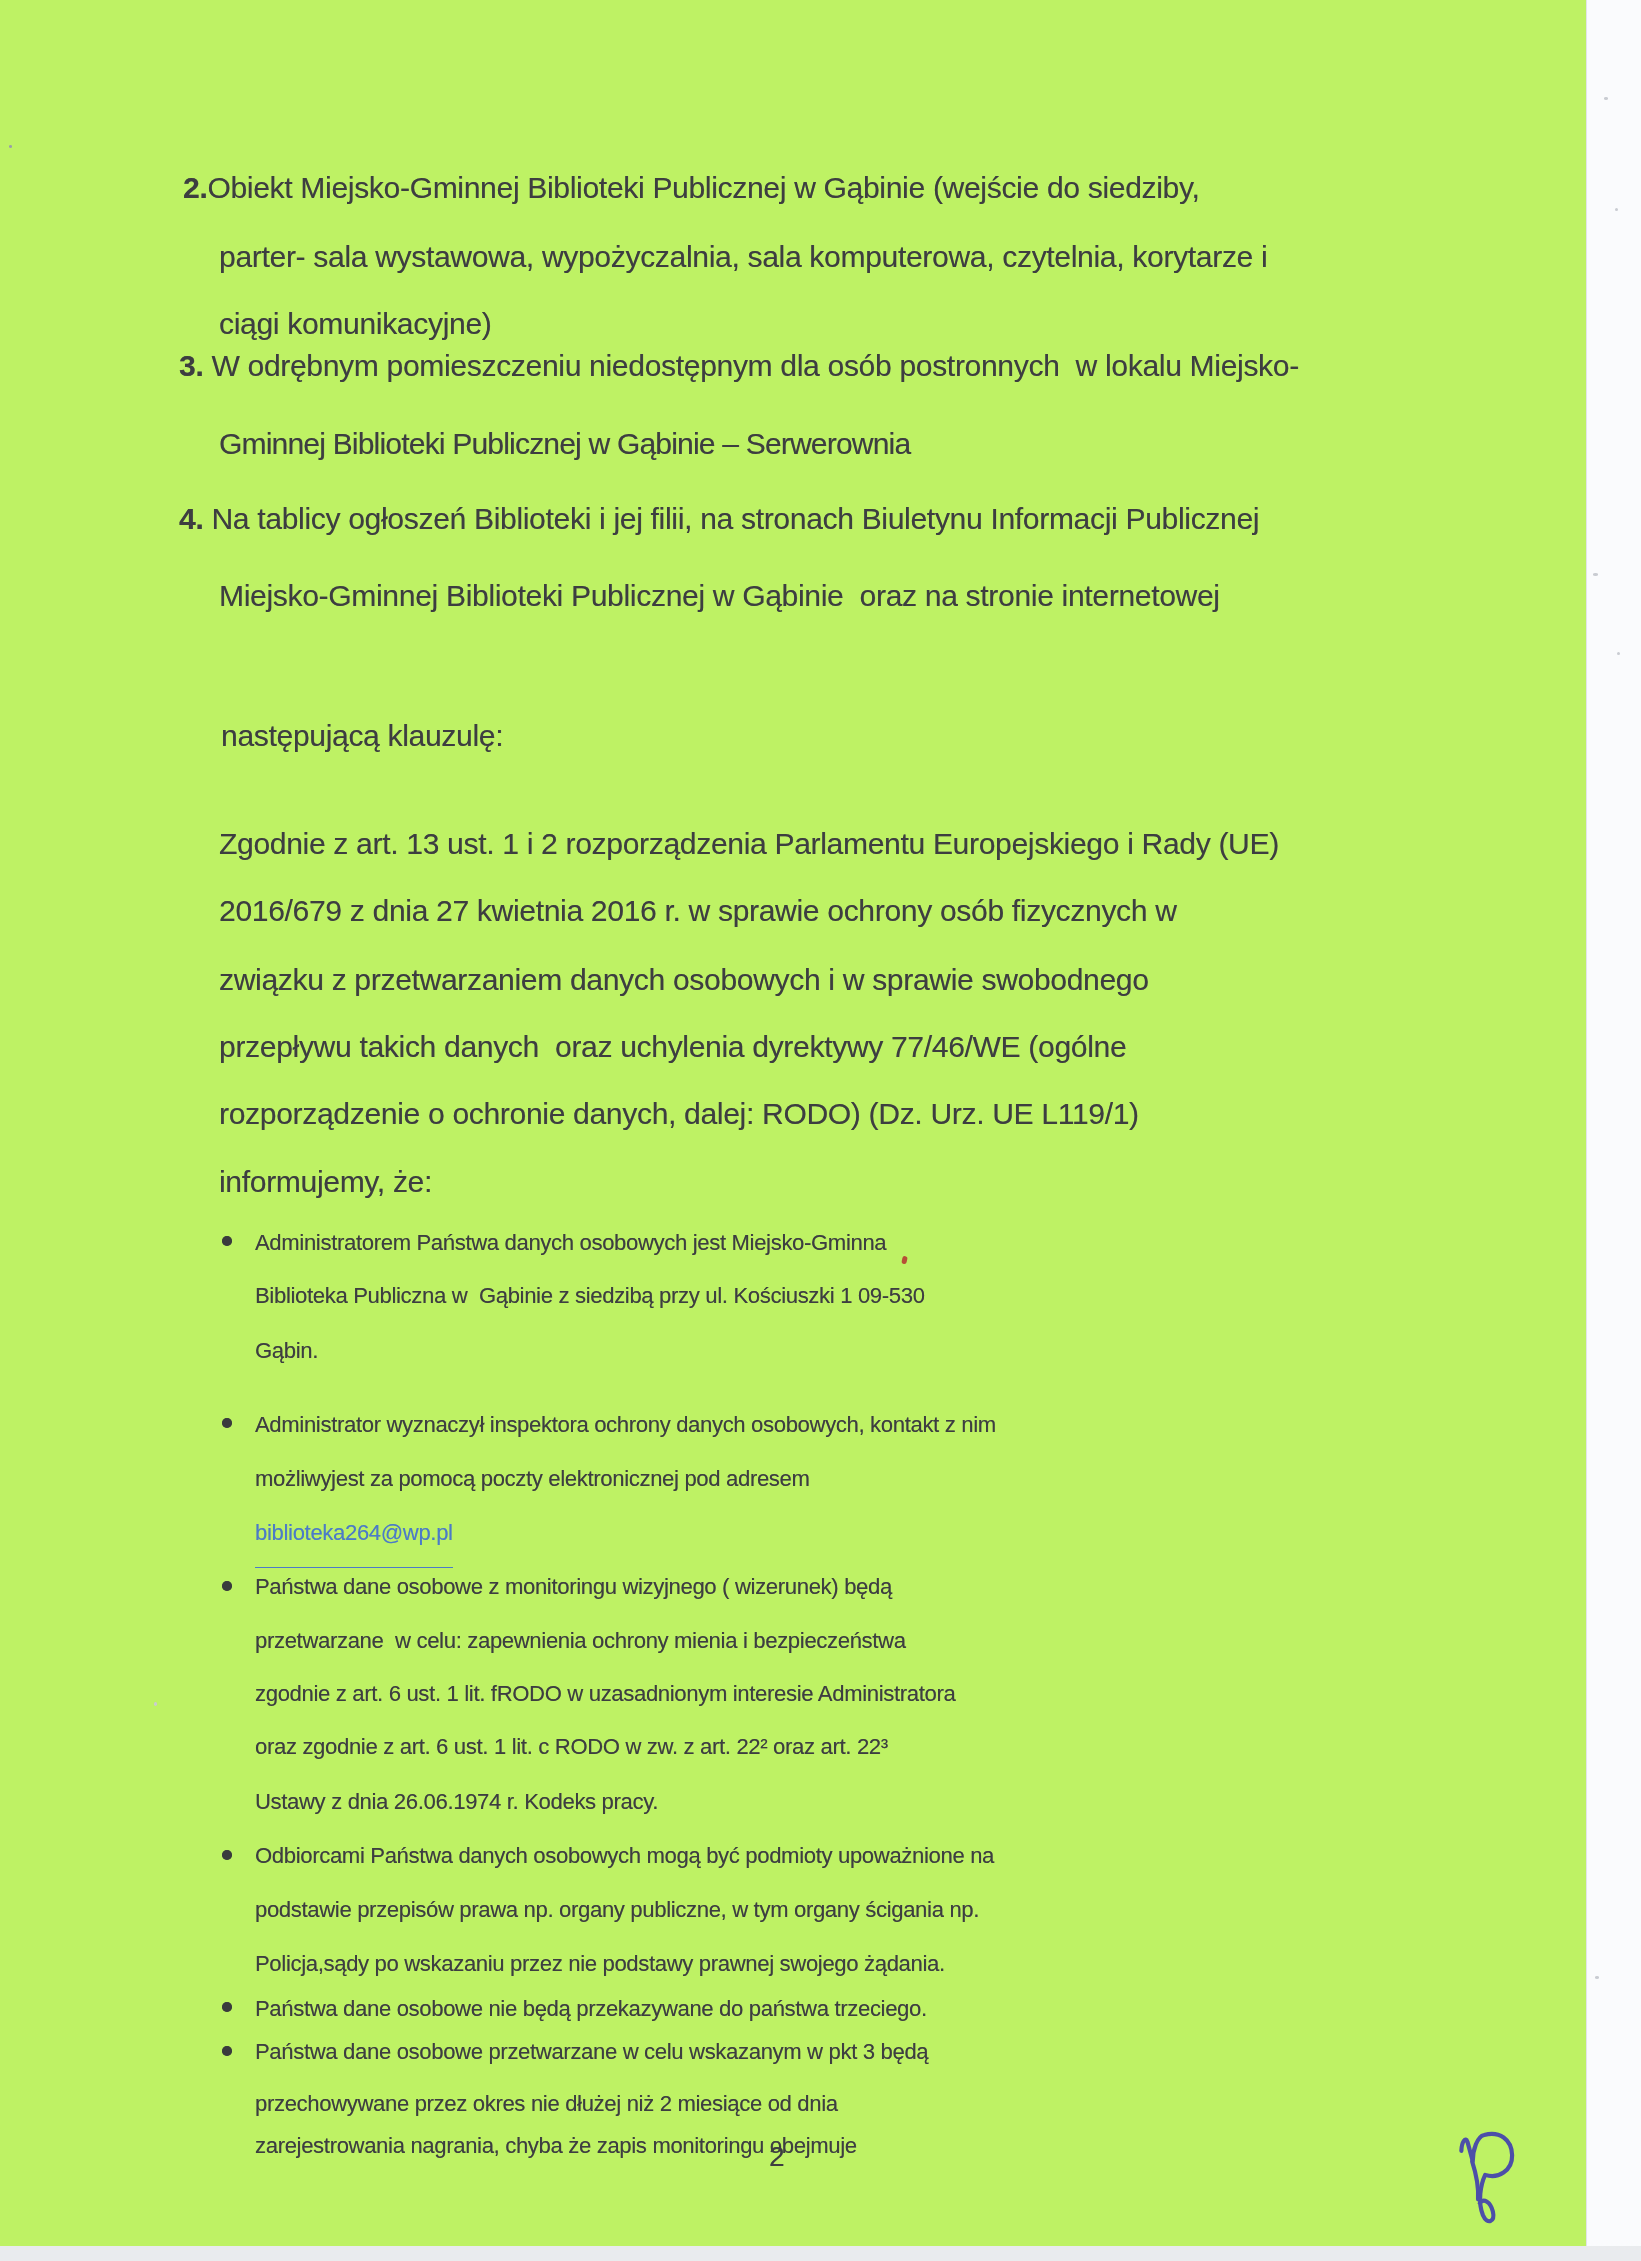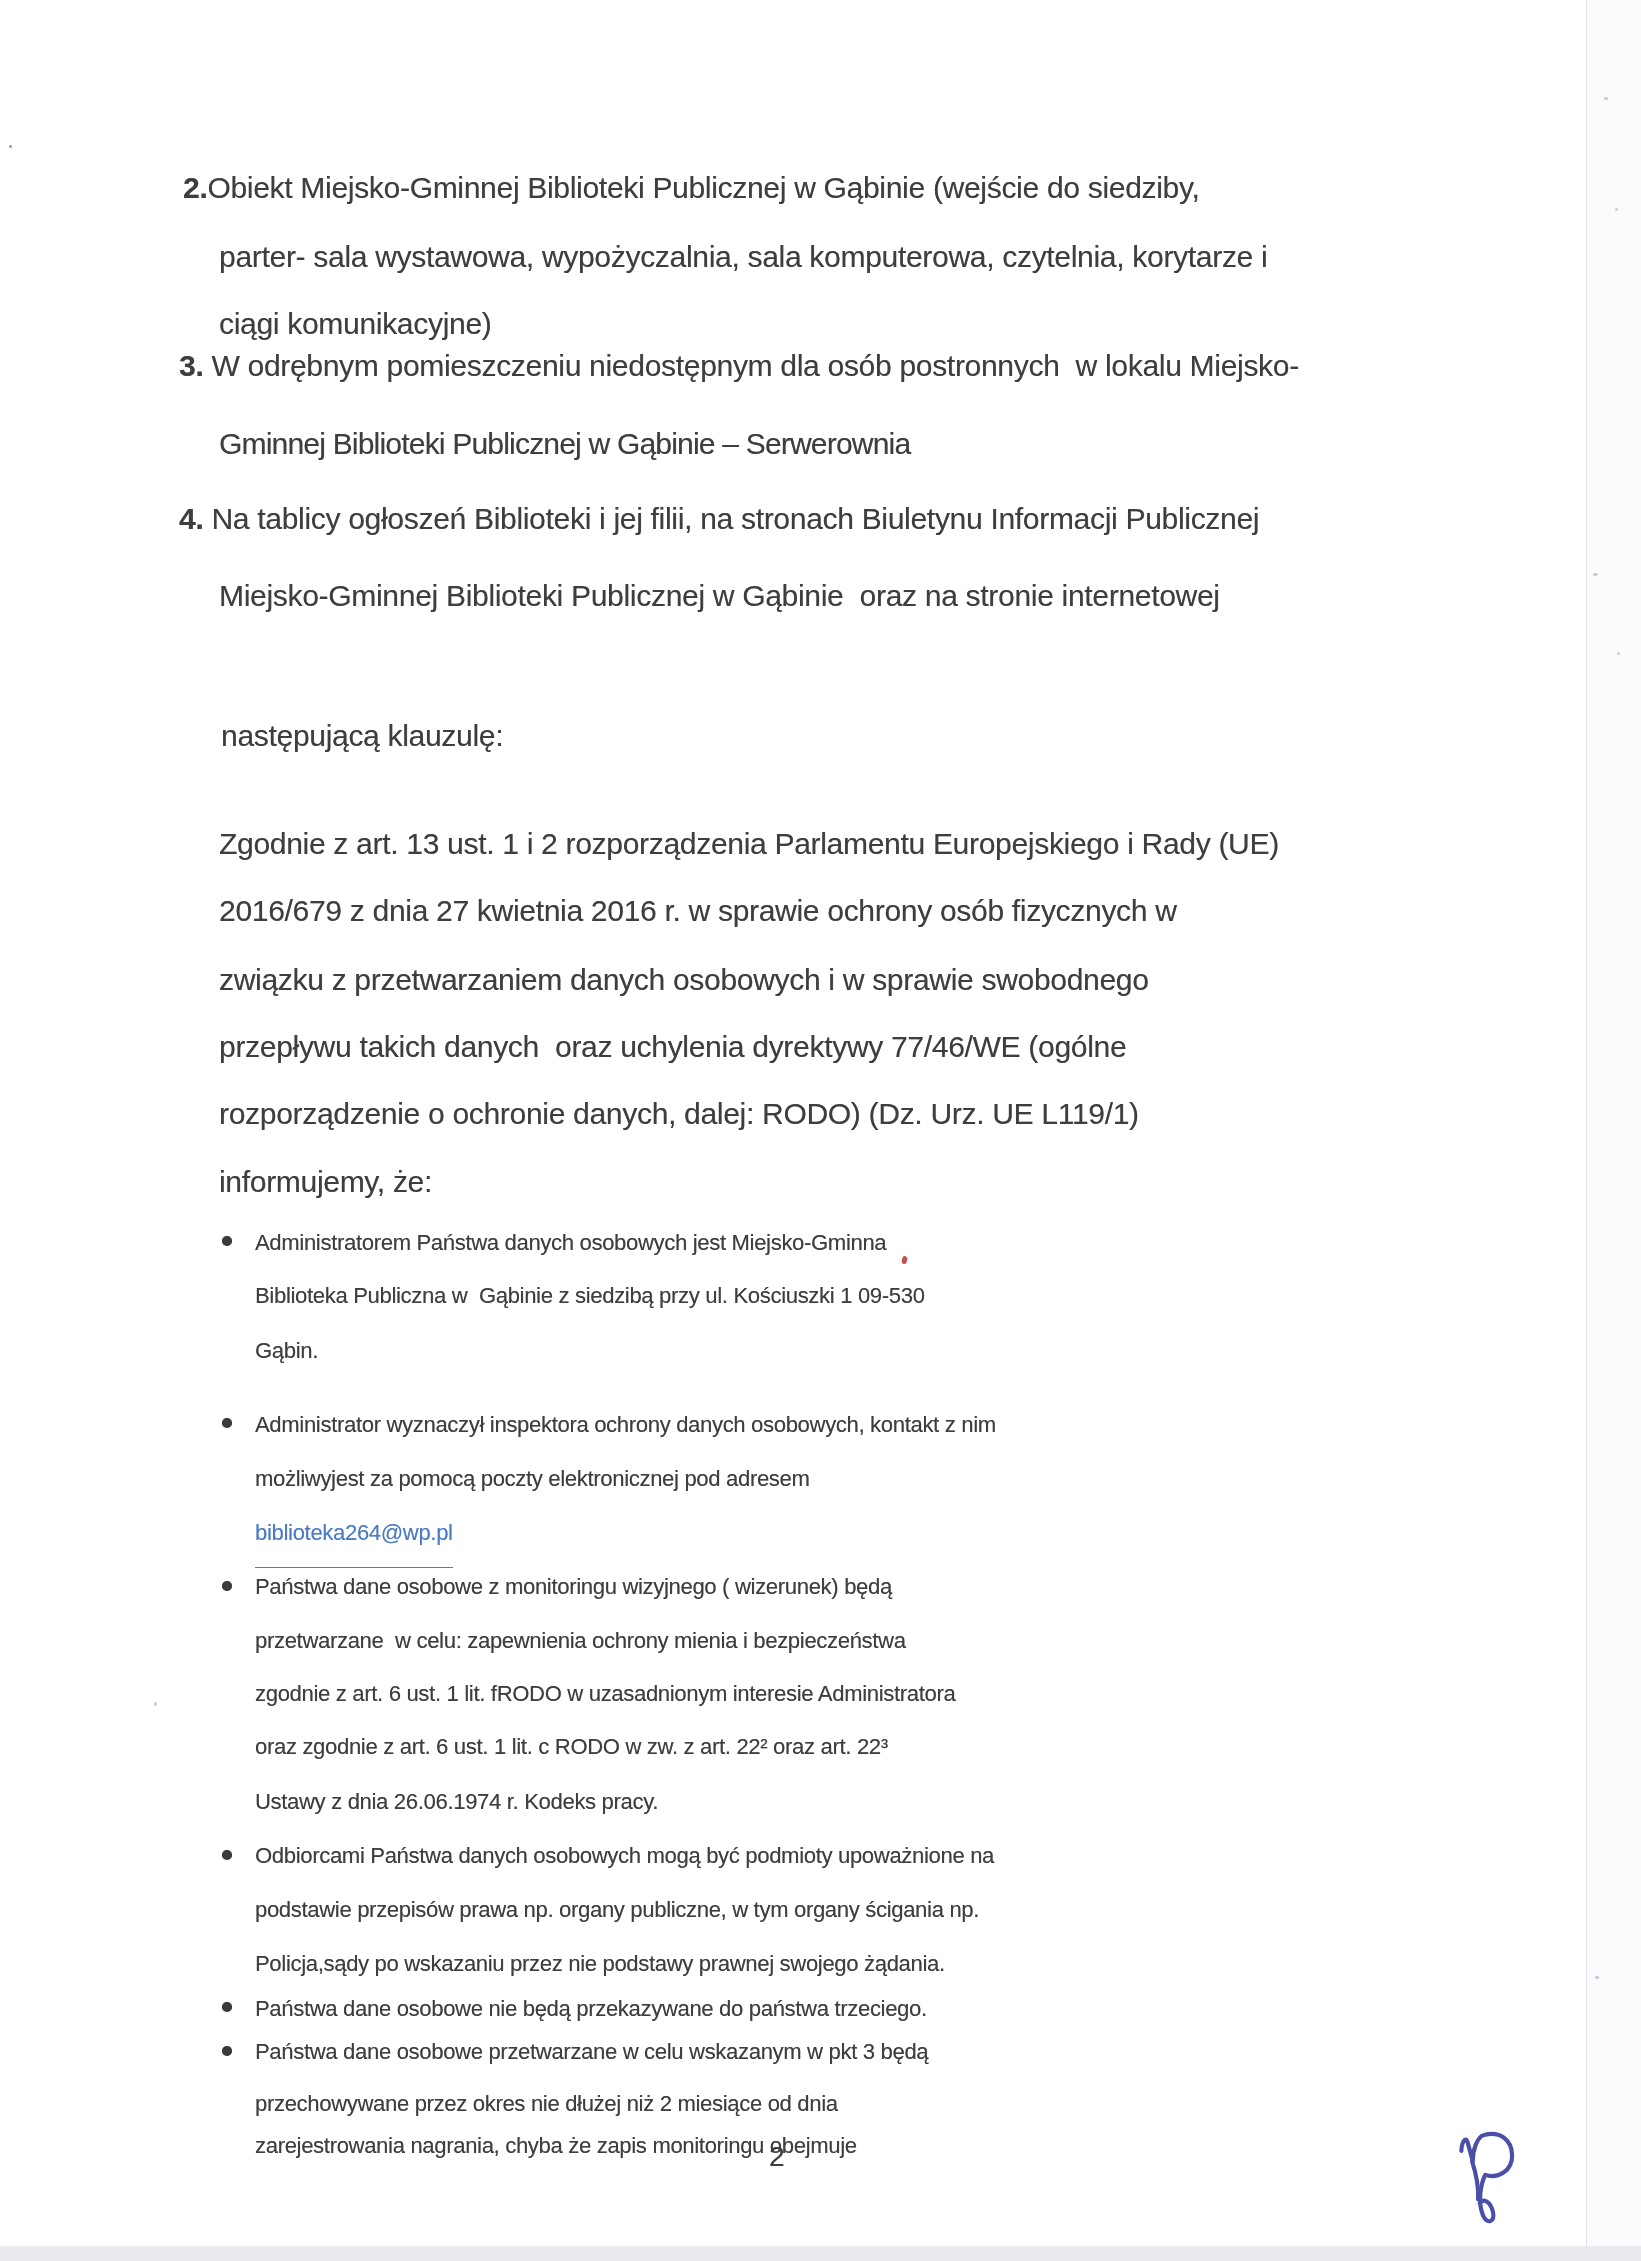--- a/index.html
+++ b/index.html
@@ -1,18 +1,18 @@
 <!DOCTYPE html>
 <html style="font-size:10.3px"><head>
 <meta charset="utf-8">
 <style>
   html,body{margin:0;padding:0;background:#e8e9ec;}
   .page{
     position:relative;width:1642px;height:2261px;overflow:hidden;
-    background:#ffffff;
+    background:#bef264;
     font-family:"Liberation Sans","DejaVu Sans",sans-serif;
     color:#3d3e40;
   }
   .ln{
     position:absolute;white-space:pre;
     font-size:30px;line-height:36px;letter-spacing:-0.3px;
     text-shadow:0.2px 0.2px 0.6px rgba(70,70,78,0.55);
   }
   .ln.bullet-text{font-size:22px;}
   .marker{font-weight:700;}

